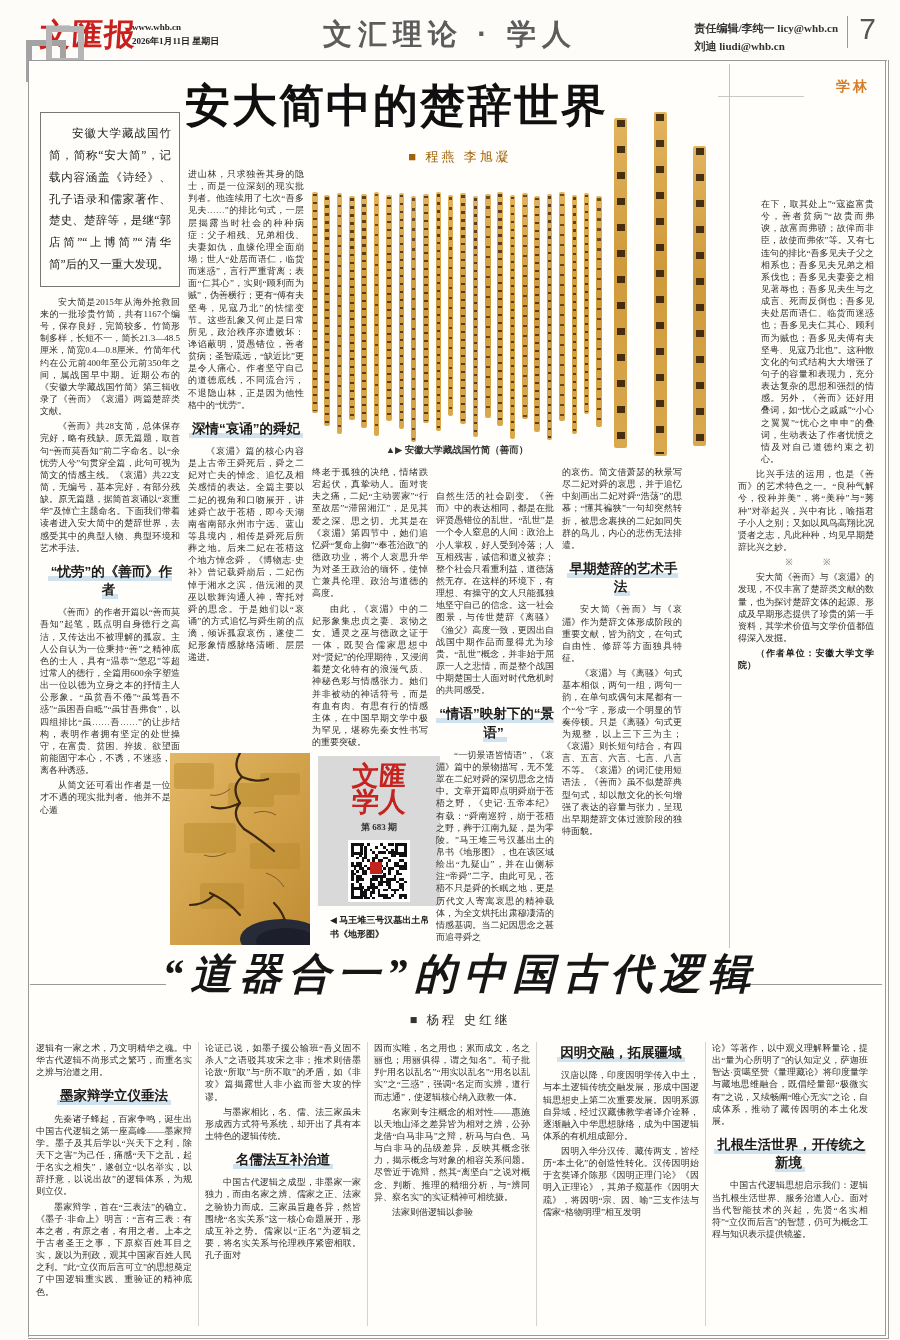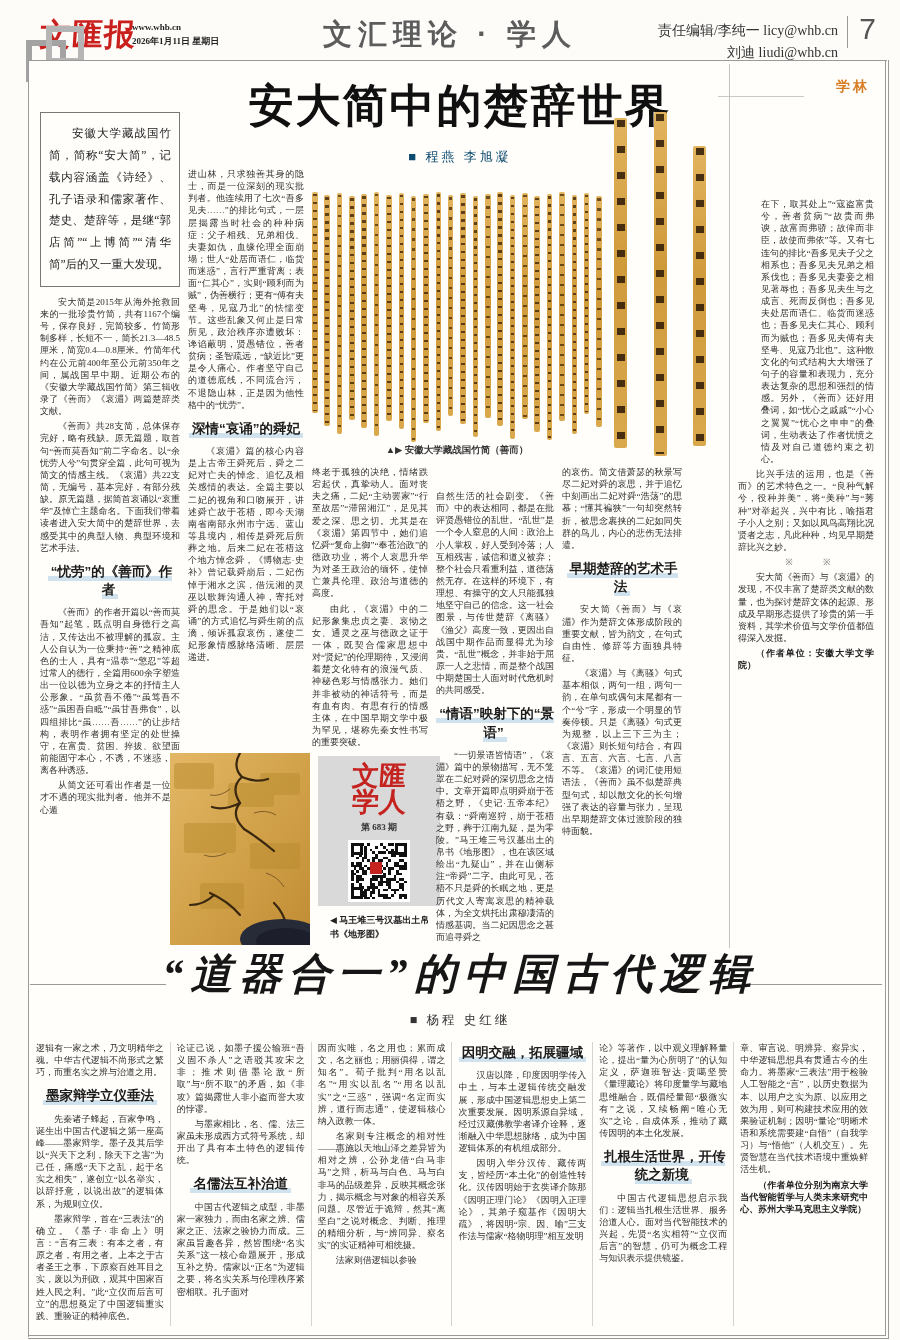--- a/index.html
+++ b/index.html
@@ -5,43 +5,43 @@
   html,body{margin:0;padding:0;}
   body{width:900px;height:1340px;position:relative;background:#fdfcf9;
        font-family:"Liberation Serif","DejaVu Serif",serif;color:#2b2b2b;overflow:hidden;}
   
   .masthead{position:absolute;left:0;top:0;width:900px;height:60px;}
   .logo{position:absolute;left:40px;top:14px;font-size:31px;font-weight:900;color:#c9201d;
         transform:skewX(-4deg);letter-spacing:1px;font-family:"Liberation Serif",serif;}
   .mast-info{position:absolute;left:132px;top:21px;font-size:9px;font-weight:700;color:#222;line-height:1.5;}
   .section-title{position:absolute;left:0;width:900px;top:15px;text-align:center;font-size:29px;
         font-weight:700;color:#5c5c5c;letter-spacing:6px;font-family:"Liberation Sans",sans-serif;}
-  .editors{position:absolute;right:62px;top:20px;font-size:14px;font-weight:400;color:#333;
-        text-align:right;line-height:1.6;}
+  .editors{position:absolute;right:62px;top:20px;font-size:11px;font-weight:700;color:#333;
+        line-height:1.6;}
   .mast-div{position:absolute;right:52px;top:16px;width:1px;height:32px;background:#999;}
   .page-num{position:absolute;right:24px;top:12px;font-size:30px;color:#555;
         font-family:"Liberation Sans",sans-serif;}
   
   .corner{position:absolute;left:26px;top:26px;width:64px;height:66px;}
   .corner .sq{position:absolute;border:6px solid #a3a3a3;background:transparent;}
   .corner .sq.a{left:0;top:14px;width:28px;height:30px;}
   .corner .sq.b{left:20px;top:0;width:26px;height:26px;border-color:#b5b5b5;}
   .corner .sq.c{left:10px;top:34px;width:16px;height:16px;border-width:4px;border-color:#c0c0c0;}
   
   .frame{position:absolute;left:28px;top:60px;width:856px;height:1274px;
          border:1px solid #9a9a9a;border-right:4px double #9a9a9a;border-bottom:4px double #9a9a9a;
          background:#fffefb;}
   .tag{position:absolute;right:30px;top:78px;font-size:14px;font-weight:700;color:#d87d26;
        letter-spacing:3px;font-family:"Liberation Sans",sans-serif;}
   .tag-line{position:absolute;right:96px;top:96px;width:86px;height:1px;background:#c9c9c9;}
   
-  .a1-title{position:absolute;left:185px;top:76px;width:550px;text-align:center;font-size:45px;
+  .a1-title{position:absolute;left:185px;top:76px;width:550px;font-size:45px;
         font-weight:900;color:#101010;letter-spacing:2px;font-family:"Liberation Sans",sans-serif;}
   .a1-byline{position:absolute;left:185px;top:148px;width:550px;text-align:center;font-size:13px;
-        color:#0c4a6e;letter-spacing:3px;}
+        color:#a16207;letter-spacing:3px;}
   .col{position:absolute;text-align:justify;font-size:9px;line-height:1.35;color:#2e2e2e;overflow:hidden;}
   .col p{margin:0 0 3px 0;text-indent:2em;}
   .subhead{text-align:center;font-size:13.5px;font-weight:700;color:#1c1c1c;margin:9px 0 7px 0;
         text-indent:0;font-family:"Liberation Sans",sans-serif;}
   .subhead span{background:linear-gradient(to top,#cfe2ee 0 28%,transparent 28%);padding:0 3px 2px 3px;}
   .introbox{border:1px solid #777;padding:10px 8px;margin-bottom:9px;font-size:11.5px;line-height:1.9;
         color:#222;text-indent:0;}
   .introbox p{text-indent:2em;margin:0;}
   .attrib{font-weight:700;color:#222;}
   .orn{ text-align:center;color:#777;text-indent:0;letter-spacing:14px;margin:6px 0;}
@@ -719,17 +719,13 @@
   <div class="bcol">
     <div class="subhead" style="margin-top:2px;"><span>因明交融，拓展疆域</span></div>
     <p>汉唐以降，印度因明学传入中土，与本土逻辑传统交融发展，形成中国逻辑思想史上第二次重要发展。因明系源自异域，经过汉藏佛教学者译介诠释，逐渐融入中华思想脉络，成为中国逻辑体系的有机组成部分。</p>
     <p>因明入华分汉传、藏传两支，皆经历“本土化”的创造性转化。汉传因明始于玄奘译介陈那《因明正理门论》《因明入正理论》，其弟子窥基作《因明大疏》，将因明“宗、因、喻”三支作法与儒家“格物明理”相互发明</p>
   </div>
   <div class="bcol">
     <p style="text-indent:0;">论》等著作，以中观义理解释量论，提出“量为心所明了”的认知定义，萨迦班智达·贡噶坚赞《量理藏论》将印度量学与藏地思维融合，既倡经量部“极微实有”之说，又续畅阐“唯心无实”之论，自成体系，推动了藏传因明的本土化发展。</p>
     <div class="subhead"><span>扎根生活世界，开传统之新境</span></div>
     <p>中国古代逻辑思想启示我们：逻辑当扎根生活世界、服务治道人心。面对当代智能技术的兴起，先贤“名实相符”“立仪而后言”的智慧，仍可为概念工程与知识表示提供镜鉴。</p>
   </div>
-  <div class="bcol">
-    <p style="text-indent:0;">章、审言说、明辨异、察异实，中华逻辑思想具有贯通古今的生命力。将墨家“三表法”用于检验人工智能之“言”，以历史数据为本、以用户之实为原、以应用之效为用，则可构建技术应用的效果验证机制；因明“量论”明晰术语和系统需要建“自悟”（自我学习）与“悟他”（人机交互）。先贤智慧在当代技术语境中重焕鲜活生机。</p>
-    <p class="attrib">（作者单位分别为南京大学当代智能哲学与人类未来研究中心、苏州大学马克思主义学院）</p>
-  </div>
 </div>
 
 </body></html>

